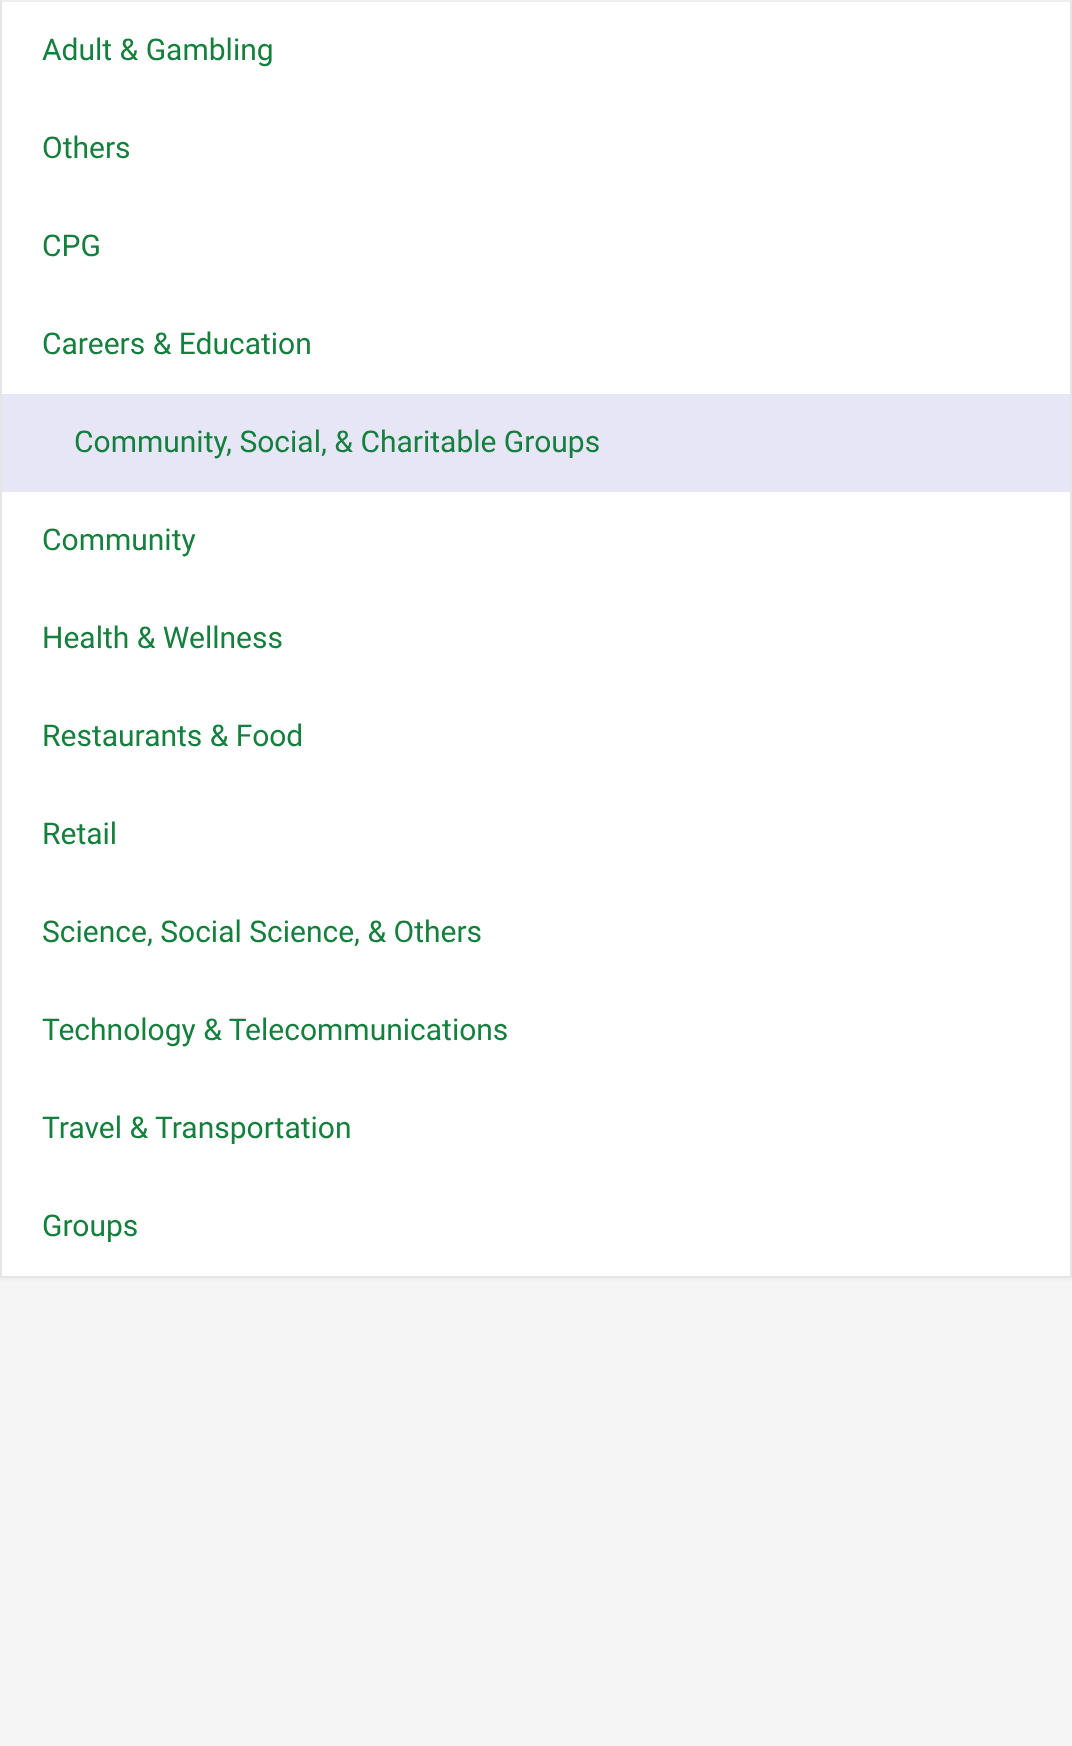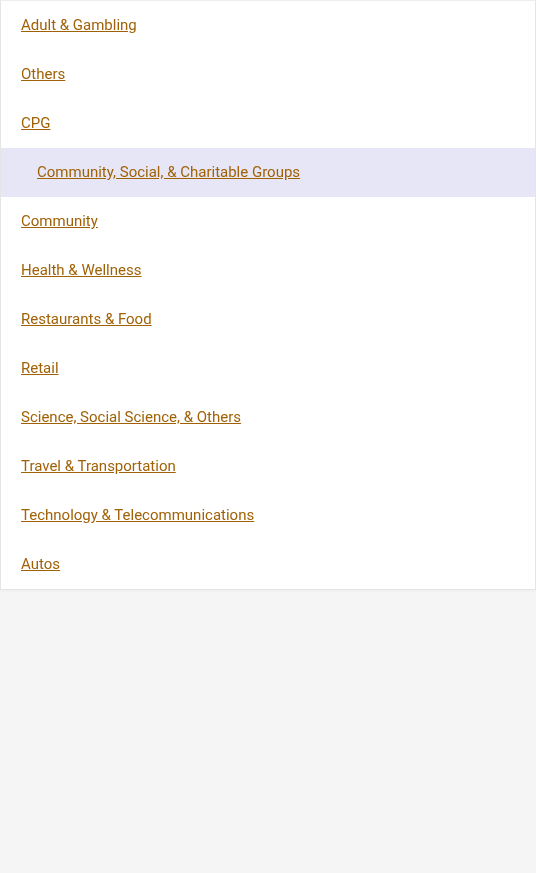--- a/index.html
+++ b/index.html
@@ -19,41 +19,41 @@
       border: 1px solid #e5e5e5;
       border-top: 1px solid #eee;
       box-shadow: 0 1px 2px rgba(0,0,0,0.04);
     }
     .dropdown-list {
       list-style: none;
     }
     .dropdown-item {
       padding: 14px 20px;
       font-size: 15px;
-      color: #a16207;
+      color: #15803d;
       cursor: pointer;
       line-height: 1.4;
-      text-decoration: underline;
     }
     .dropdown-item.selected {
       background: #e7e6f7;
       padding-left: 36px;
     }
   </style>
 </head>
 <body>
 
 <div class="dropdown-panel">
   <ul class="dropdown-list">
     <li class="dropdown-item"><span>Adult &amp; Gambling</span></li>
     <li class="dropdown-item"><span>Others</span></li>
     <li class="dropdown-item"><span>CPG</span></li>
+    <li class="dropdown-item"><span>Careers &amp; Education</span></li>
     <li class="dropdown-item selected"><span>Community, Social, &amp; Charitable Groups</span></li>
     <li class="dropdown-item"><span>Community</span></li>
     <li class="dropdown-item"><span>Health &amp; Wellness</span></li>
     <li class="dropdown-item"><span>Restaurants &amp; Food</span></li>
     <li class="dropdown-item"><span>Retail</span></li>
     <li class="dropdown-item"><span>Science, Social Science, &amp; Others</span></li>
+    <li class="dropdown-item"><span>Technology &amp; Telecommunications</span></li>
     <li class="dropdown-item"><span>Travel &amp; Transportation</span></li>
-    <li class="dropdown-item"><span>Technology &amp; Telecommunications</span></li>
-    <li class="dropdown-item"><span>Autos</span></li>
+    <li class="dropdown-item"><span>Groups</span></li>
   </ul>
 </div>
 
 </body></html>

